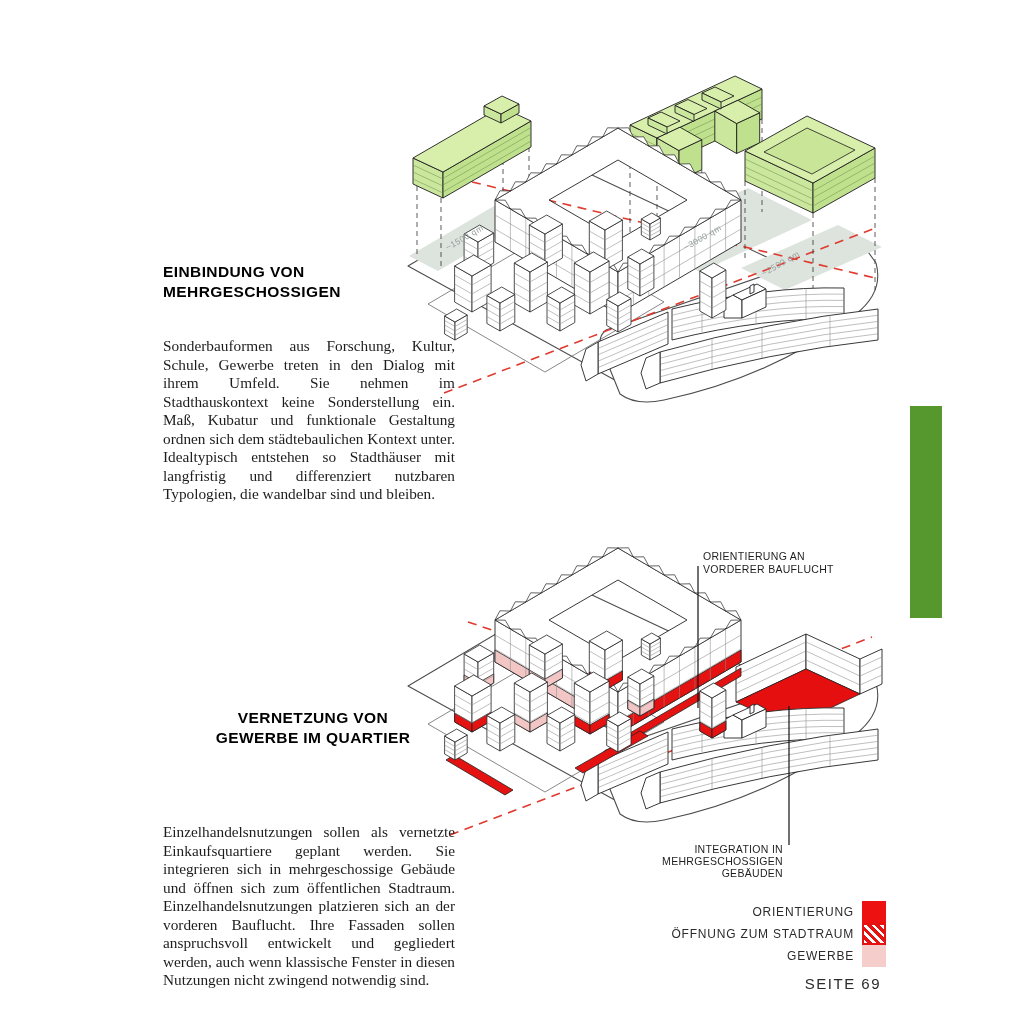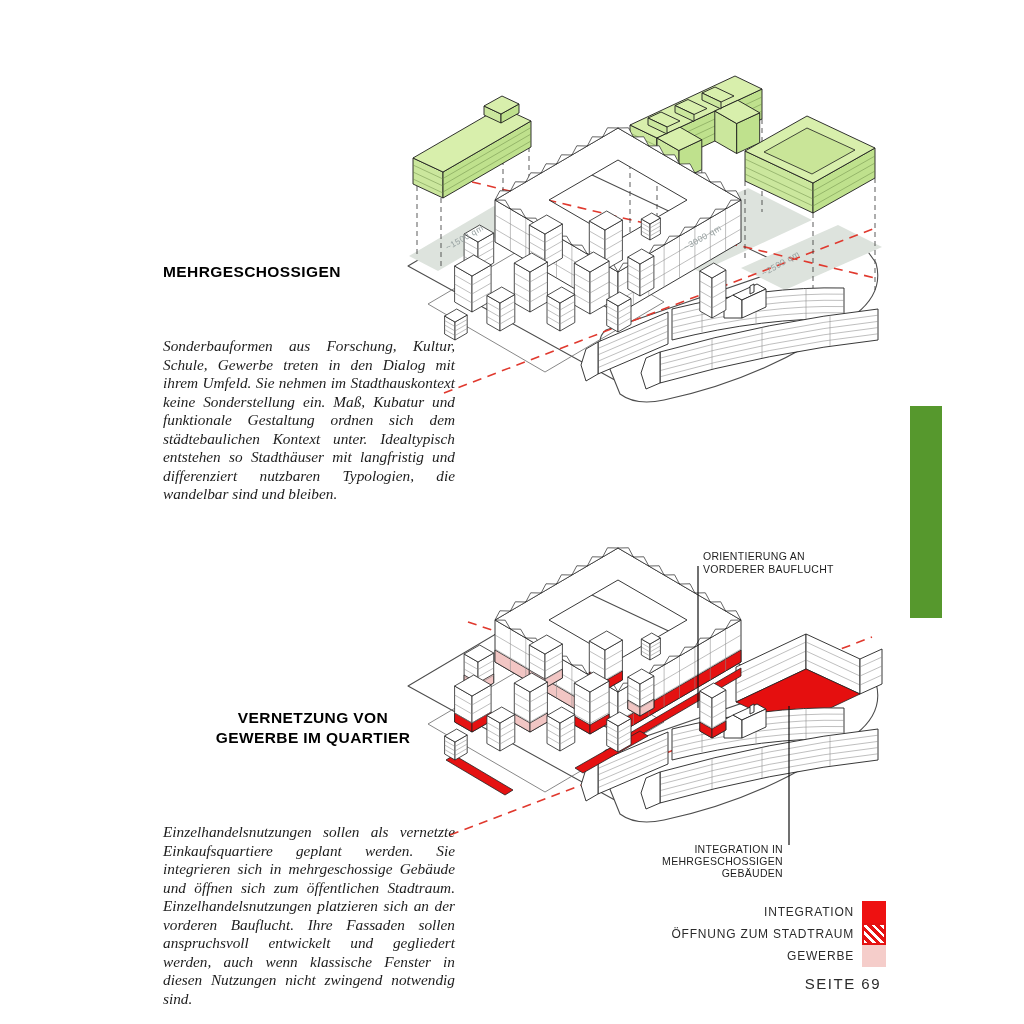--- a/index.html
+++ b/index.html
@@ -2,21 +2,21 @@
 <html lang="de"><head>
 <meta charset="utf-8">
 <style>
   html,body{margin:0;padding:0;background:#ffffff;}
   #page{position:relative;width:1024px;height:1024px;background:#ffffff;overflow:hidden;
         font-family:"Liberation Sans",sans-serif;}
   
   .sec-head{position:absolute;left:163px;width:300px;font-family:"Liberation Sans",sans-serif;
             font-weight:bold;font-size:15.5px;line-height:19.5px;letter-spacing:.4px;color:#000;}
   .sec-body{position:absolute;left:163px;width:292px;font-family:"Liberation Serif",serif;
-            font-size:15.3px;line-height:18.5px;text-align:justify;color:#1c1c1c;hyphens:auto;font-style:italic;}
+            font-size:15.3px;line-height:18.5px;text-align:justify;color:#1c1c1c;hyphens:auto;}
   #sec1-head{top:262px;} #sec1-body{top:337px;}
   #sec2-head{top:708px;text-align:center;} #sec2-body{top:783px;margin-top:40px;}
   
   .accent-bar{position:absolute;left:910px;top:406px;width:32px;height:212px;background:#56982d;}
   
   .legend{position:absolute;right:138px;top:901px;display:flex;flex-direction:column;}
   .legend-row{display:flex;align-items:center;justify-content:flex-end;height:22px;}
   .legend-label{font-size:12px;letter-spacing:.8px;color:#2b2b2b;margin-right:8px;white-space:nowrap;}
   .sw{width:24px;height:22px;flex:0 0 24px;}
   .sw-red{background:#ee1111;}
@@ -389,35 +389,36 @@
         <text class="callout" x="703" y="573">VORDERER BAUFLUCHT</text>
         <path class="cln" d="M789,706 L789,845"></path>
         <text class="callout" text-anchor="end" x="783" y="853">INTEGRATION IN</text>
         <text class="callout" text-anchor="end" x="783" y="865">MEHRGESCHOSSIGEN</text>
         <text class="callout" text-anchor="end" x="783" y="877">GEBÄUDEN</text>
       </g>
     </g>
   </svg>
 
   <div id="sec1-head" class="sec-head">
+    <div>EINBINDUNG VON</div>
     <div>MEHRGESCHOSSIGEN</div>
   </div>
   <div id="sec1-body" class="sec-body">Sonderbauformen aus Forschung, Kultur, Schule, Gewerbe treten in den Dialog mit ihrem Umfeld. Sie nehmen im Stadthauskontext keine Sonderstellung ein. Maß, Kubatur und funktionale Gestaltung ordnen sich dem städtebaulichen Kontext unter. Idealtypisch entstehen so Stadthäuser mit langfristig und differenziert nutzbaren Typologien, die wandelbar sind und bleiben.</div>
 
   <div id="sec2-head" class="sec-head">
     <div>VERNETZUNG VON</div>
     <div>GEWERBE IM QUARTIER</div>
   </div>
   <div id="sec2-body" class="sec-body">Einzelhandelsnutzungen sollen als vernetzte Einkaufsquartiere geplant werden. Sie integrieren sich in mehrgeschossige Gebäude und öffnen sich zum öffentlichen Stadtraum. Einzelhandelsnutzungen platzieren sich an der vorderen Bauflucht. Ihre Fassaden sollen anspruchsvoll entwickelt und gegliedert werden, auch wenn klassische Fenster in diesen Nutzungen nicht zwingend notwendig sind.</div>
 
   <div class="accent-bar"></div>
 
   <div class="legend">
     <div class="legend-row">
-      <span class="legend-label">INTEGRATION</span>
+      <span class="legend-label">ORIENTIERUNG</span>
       <span class="sw sw-red"></span>
     </div>
     <div class="legend-row">
       <span class="legend-label">ÖFFNUNG ZUM STADTRAUM</span>
       <span class="sw sw-hatch"></span>
     </div>
     <div class="legend-row">
       <span class="legend-label">GEWERBE</span>
       <span class="sw sw-pink"></span>
     </div>

